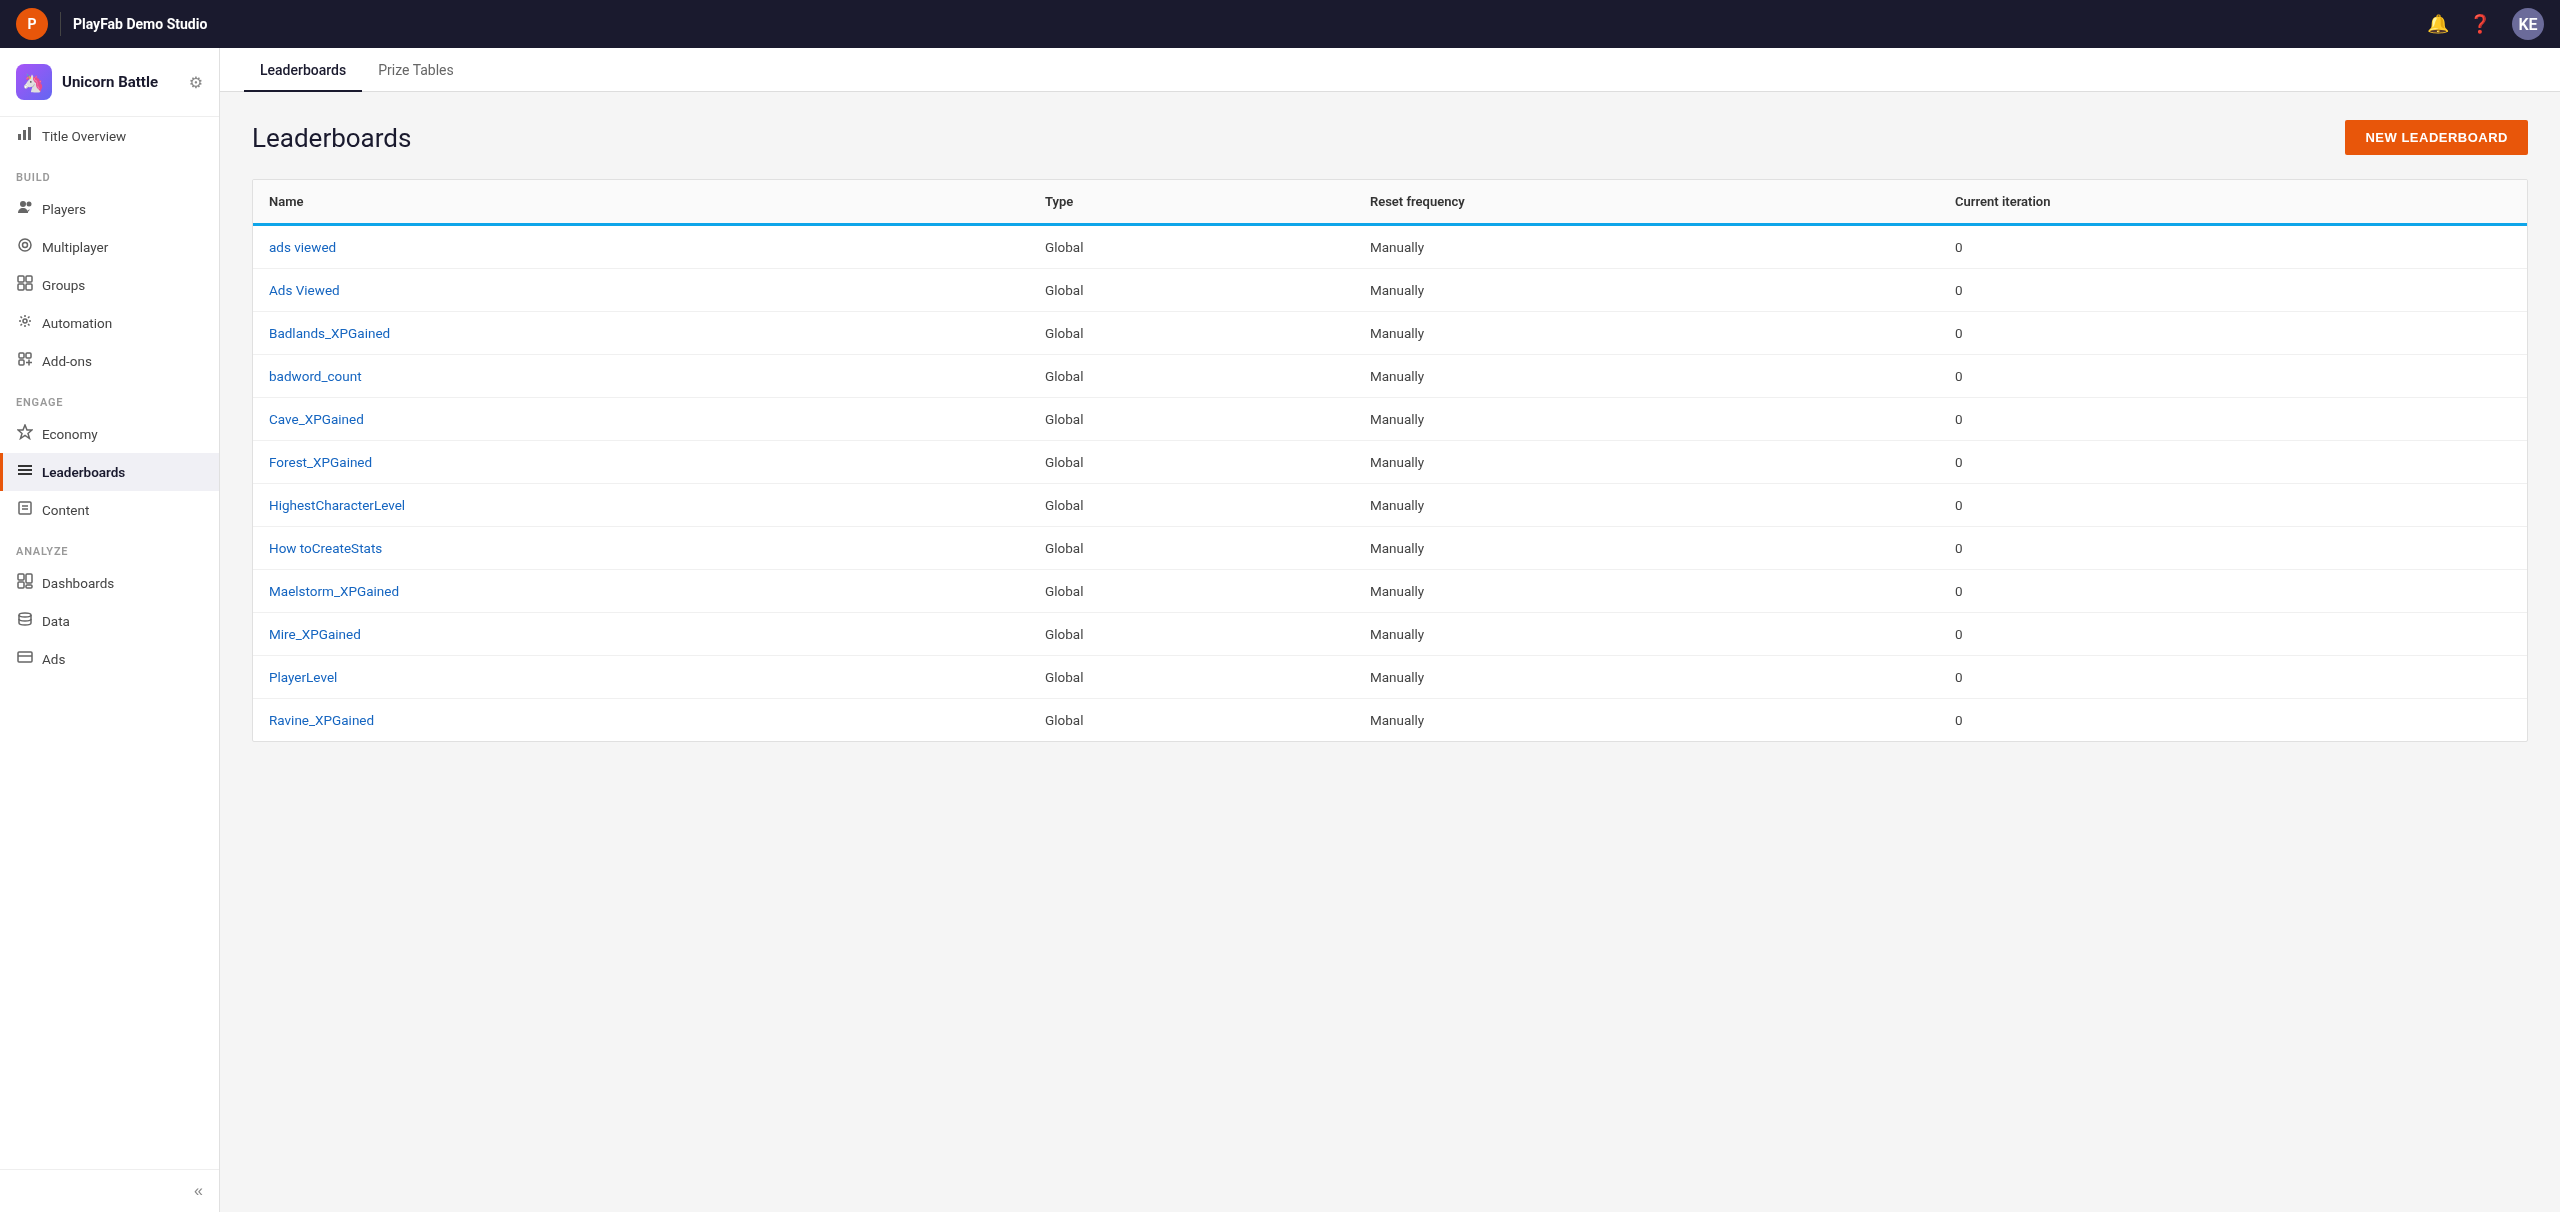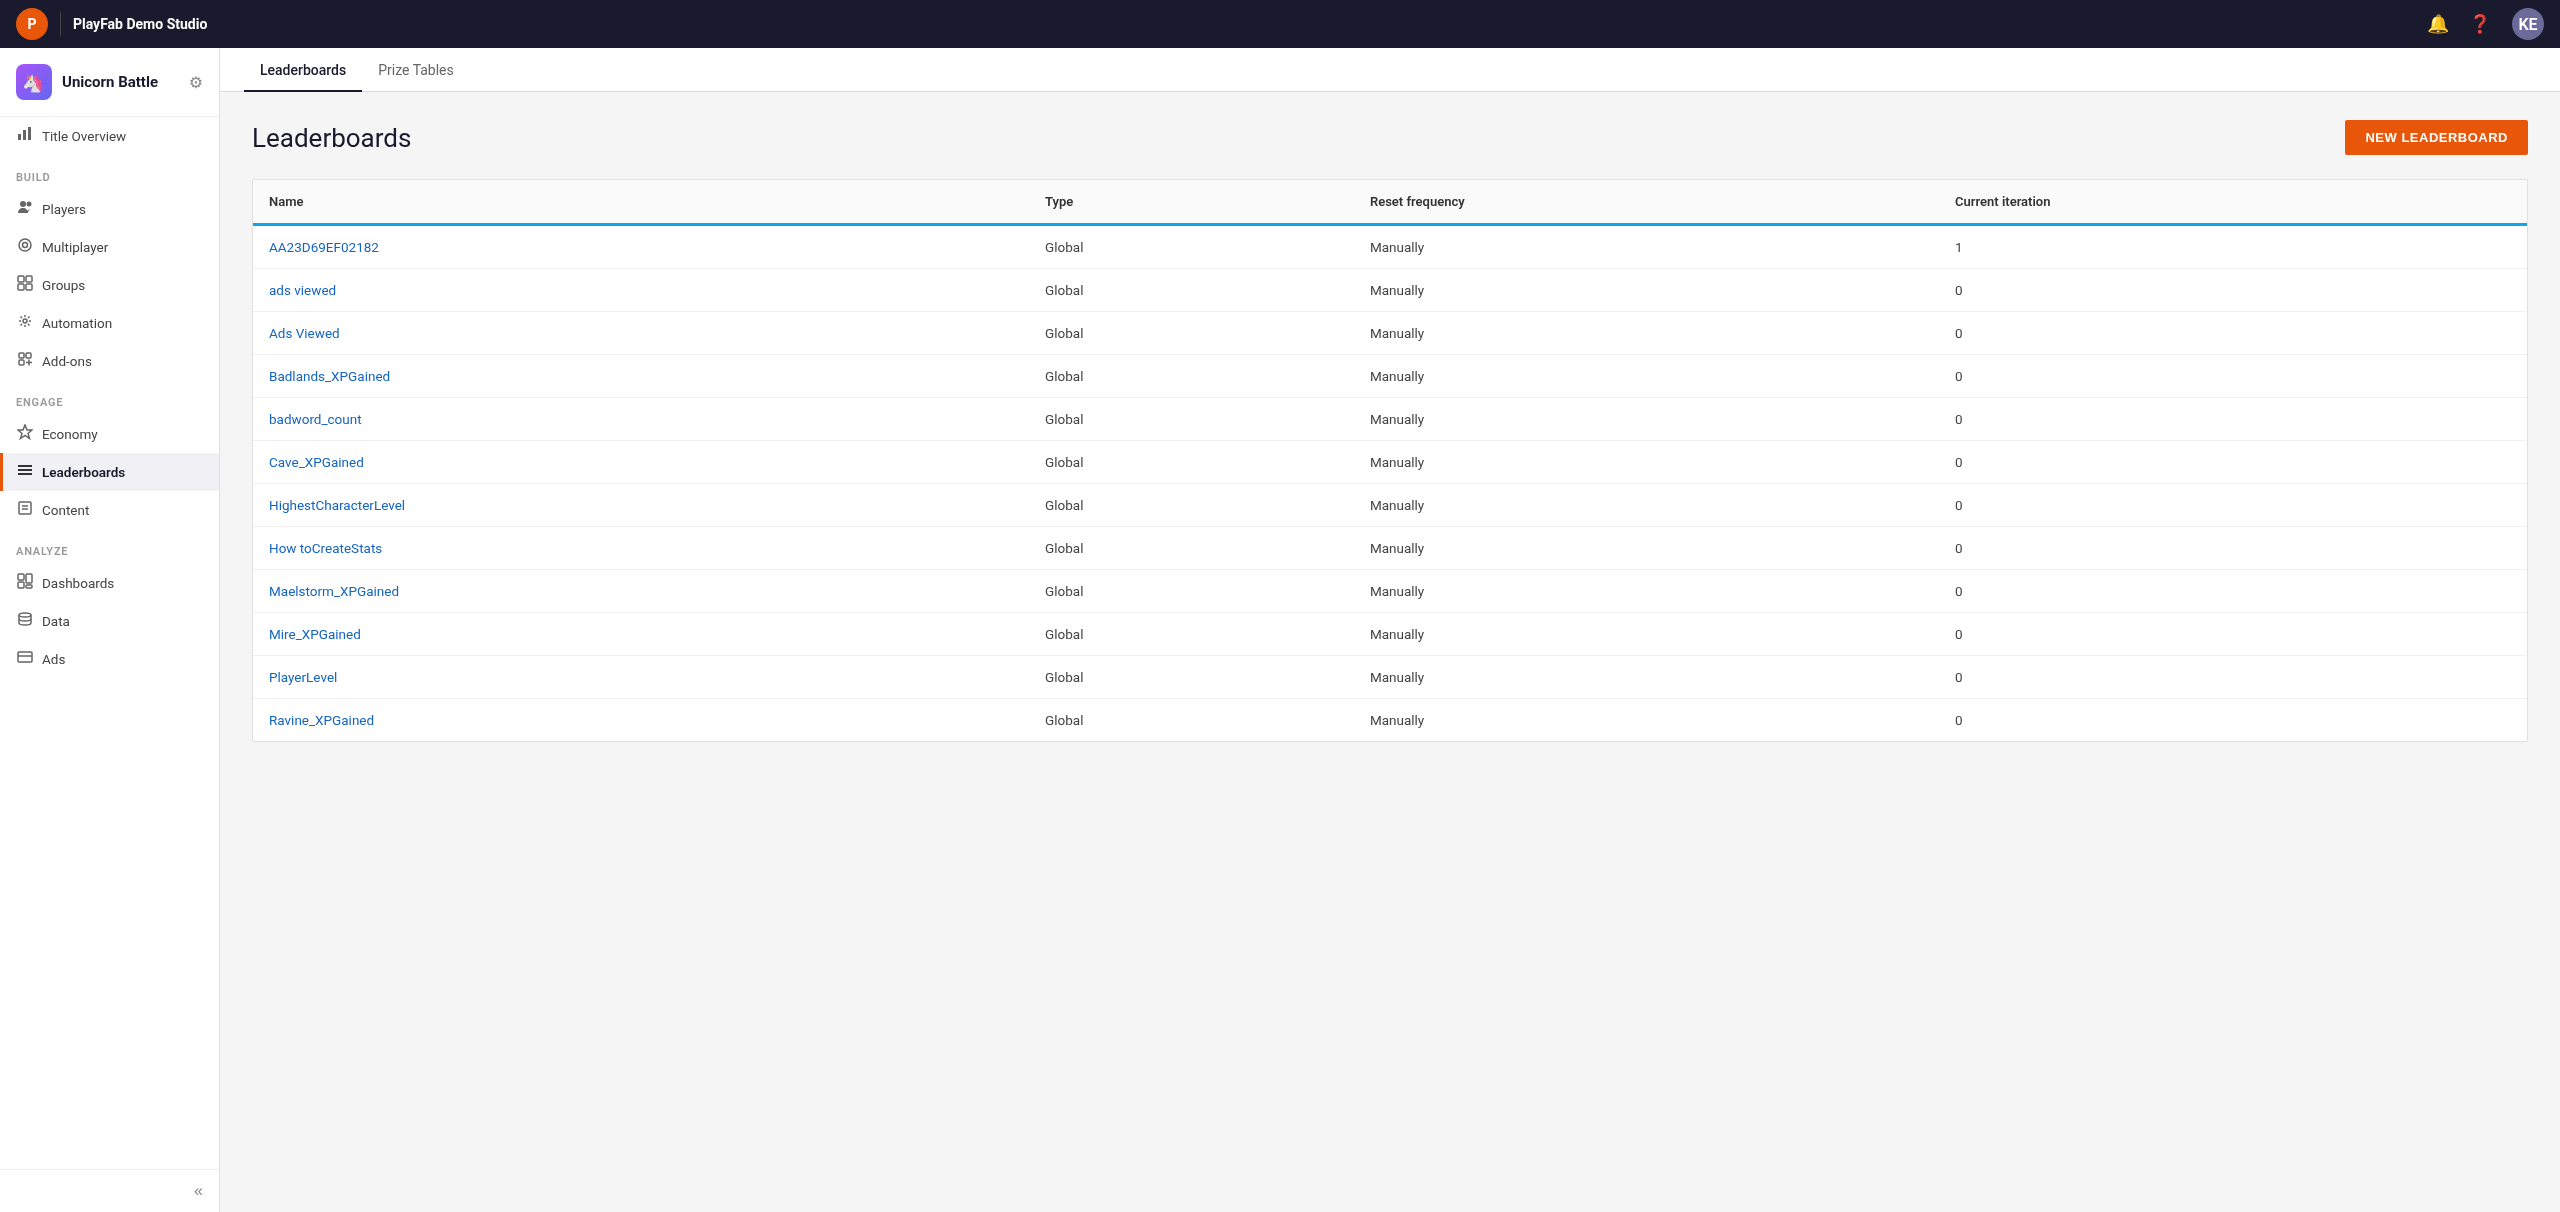--- a/index.html
+++ b/index.html
@@ -437,26 +437,20 @@
         <table>
           <thead>
             <tr>
               <th>Name</th>
               <th>Type</th>
               <th>Reset frequency</th>
               <th>Current iteration</th>
             </tr>
           </thead>
           <tbody id="leaderboard-tbody">
-          <tr>
-                <td><a class="link-cell" href="#">AA23D69EF02182</a></td>
-                <td>Global</td>
-                <td>Manually</td>
-                <td>1</td>
-              </tr>
               <tr>
                 <td><a class="link-cell" href="#">ads viewed</a></td>
                 <td>Global</td>
                 <td>Manually</td>
                 <td>0</td>
               </tr>
               <tr>
                 <td><a class="link-cell" href="#">Ads Viewed</a></td>
                 <td>Global</td>
                 <td>Manually</td>
@@ -469,20 +463,26 @@
                 <td>0</td>
               </tr>
               <tr>
                 <td><a class="link-cell" href="#">badword_count</a></td>
                 <td>Global</td>
                 <td>Manually</td>
                 <td>0</td>
               </tr>
               <tr>
                 <td><a class="link-cell" href="#">Cave_XPGained</a></td>
+                <td>Global</td>
+                <td>Manually</td>
+                <td>0</td>
+              </tr>
+              <tr>
+                <td><a class="link-cell" href="#">Forest_XPGained</a></td>
                 <td>Global</td>
                 <td>Manually</td>
                 <td>0</td>
               </tr>
               <tr>
                 <td><a class="link-cell" href="#">HighestCharacterLevel</a></td>
                 <td>Global</td>
                 <td>Manually</td>
                 <td>0</td>
               </tr>

